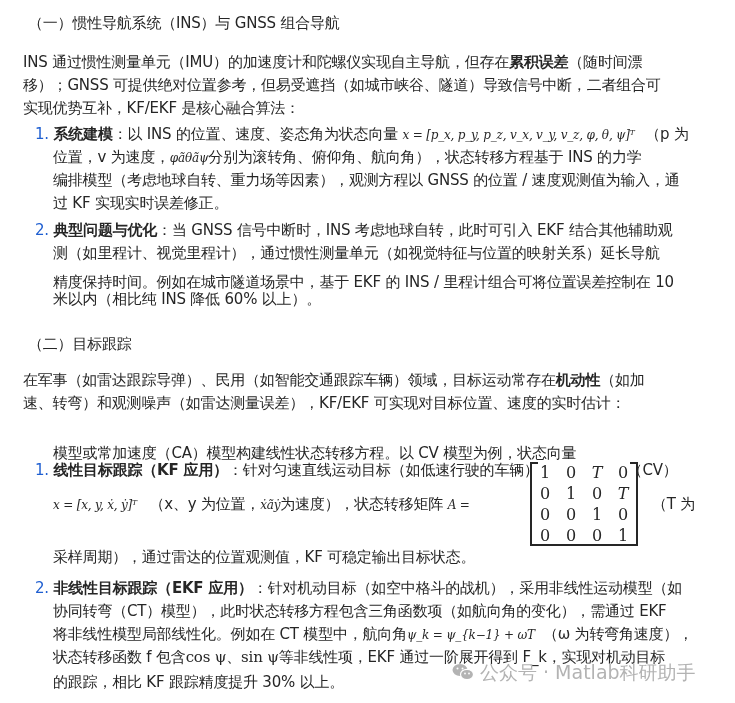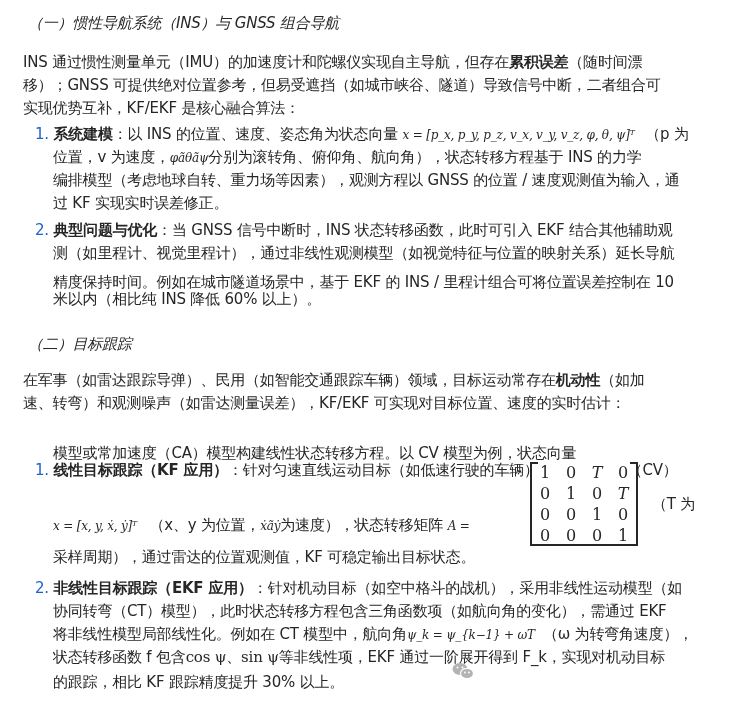--- a/index.html
+++ b/index.html
@@ -1,19 +1,19 @@
 <!DOCTYPE html>
 <html><head>
 <meta charset="utf-8">
 <style>
   html, body { margin:0; padding:0; background:#ffffff; }
   body { width:735px; height:703px; overflow:hidden; position:relative;
          font-family: "DejaVu Sans", "Liberation Sans", sans-serif; color:#262626; font-size:15px; }
   .line { position:absolute; white-space:nowrap; font-size:15px; line-height:20px; letter-spacing:-0.2px; }
-  .h { font-size:15px;font-style:italic; }
+  .h { font-size:15px; }
   .num { color:#1f5fd1; }
   b { font-weight:bold;text-align:center; }
   .math { font-family: "DejaVu Serif", "Liberation Serif", serif; font-style:italic; font-size:12px; }
   .mrow { font-family: "DejaVu Serif", "Liberation Serif", serif; }
   .matrix { position:absolute; left:530px; top:462px; width:104px; height:84px;
             border-left:2px solid #262626; border-right:2px solid #262626; }
   .matrix::before, .matrix::after { content:""; position:absolute; left:-2px; right:-2px; height:0; }
   .matrix::before { top:0; border-top:2px solid #262626; }
   .matrix::after { bottom:0; border-bottom:2px solid #262626; }
   .matrix .bracket-mask { position:absolute; top:-2px; bottom:-2px; left:6px; right:6px; background:#fff; }
@@ -37,36 +37,36 @@
   <b>系统建模</b><span>：以 INS 的位置、速度、姿态角为状态向量</span>
   <span class="math">x = [p_x, p_y, p_z, v_x, v_y, v_z, φ, θ, ψ]ᵀ</span>
   <span style="margin-left:6px">（p 为</span>
 </div>
 <div class="line" style="left:53px; top:147px;"><span>位置，v 为速度，</span><span class="math">φãθãψ</span><span>分别为滚转角、俯仰角、航向角），状态转移方程基于 INS 的力学</span></div>
 <div class="line" style="left:53px; top:170px;">编排模型（考虑地球自转、重力场等因素），观测方程以 GNSS 的位置 / 速度观测值为输入，通</div>
 <div class="line" style="left:53px; top:193px;">过 KF 实现实时误差修正。</div>
 
 <div class="line" style="left:35px; top:220px;">
   <span class="num">2.</span>
-  <b>典型问题与优化</b><span>：当 GNSS 信号中断时，INS 状态转移函数，此时可引入 EKF 结合其他辅助观</span>
+  <b>典型问题与优化</b><span>：当 GNSS 信号中断时，INS 考虑地球自转，此时可引入 EKF 结合其他辅助观</span>
 </div>
-<div class="line" style="left:53px; top:243px;">测（如里程计、视觉里程计），通过非线性观测模型（如视觉特征与位置的映射关系）延长导航</div>
+<div class="line" style="left:53px; top:243px;">测（如里程计、视觉里程计），通过惯性测量单元（如视觉特征与位置的映射关系）延长导航</div>
 <div class="line" style="left:53px; top:272px;">精度保持时间。例如在城市隧道场景中，基于 EKF 的 INS / 里程计组合可将位置误差控制在 10</div>
 <div class="line" style="left:53px; top:289px;">米以内（相比纯 INS 降低 60% 以上）。</div>
 
 <div class="line h" style="left:28px; top:334px;">（二）目标跟踪</div>
 <div class="line" style="left:23px; top:370px;"><span>在军事（如雷达跟踪导弹）、民用（如智能交通跟踪车辆）领域，目标运动常存在</span><b>机动性</b><span>（如加</span></div>
 <div class="line" style="left:23px; top:393px;">速、转弯）和观测噪声（如雷达测量误差），KF/EKF 可实现对目标位置、速度的实时估计：</div>
 
 <div class="line" style="left:35px; top:420px;margin-top:40px;">
   <span class="num">1.</span>
   <b>线性目标跟踪（KF 应用）</b><span>：针对匀速直线运动目标（如低速行驶的车辆），采用常速度（CV）</span>
 </div>
 <div class="line" style="left:53px; top:443px;">模型或常加速度（CA）模型构建线性状态转移方程。以 CV 模型为例，状态向量</div>
-<div class="line" style="left:53px; top:494px;margin-top:21px;">
+<div class="line" style="left:53px; top:494px;">
   <span class="math">x = [x, y, ẋ, ẏ]ᵀ</span>
   <span style="margin-left:8px">（x、y 为位置，</span><span class="math">ẋãẏ</span><span>为速度），状态转移矩阵</span>
   <span class="math">A =</span>
 </div>
 <div class="matrix">
   <div class="bracket-mask"></div>
   <div class="grid">
     <span>1</span>
     <span>0</span>
     <span class="it">T</span>
@@ -102,14 +102,14 @@
 <div class="line" style="left:53px; top:672px;">的跟踪，相比 KF 跟踪精度提升 30% 以上。</div>
 
 <div class="watermark">
   <svg class="wm-icon" viewBox="0 0 22 18">
     <ellipse cx="8" cy="7" rx="7.5" ry="6" fill="#b3b3b3"></ellipse>
     <ellipse cx="15" cy="11.5" rx="6.5" ry="5.2" fill="#b3b3b3" stroke="#fff" stroke-width="1.2"></ellipse>
     <circle cx="5.5" cy="5.5" r="1" fill="#fff"></circle>
       <circle cx="10.5" cy="5.5" r="1" fill="#fff"></circle>
     <circle cx="13" cy="10.5" r="0.9" fill="#fff"></circle>
       <circle cx="17" cy="10.5" r="0.9" fill="#fff"></circle>
-  </svg>
+  </svg><span>公众号 · Matlab科研助手</span>
 </div>
 
 </body></html>

